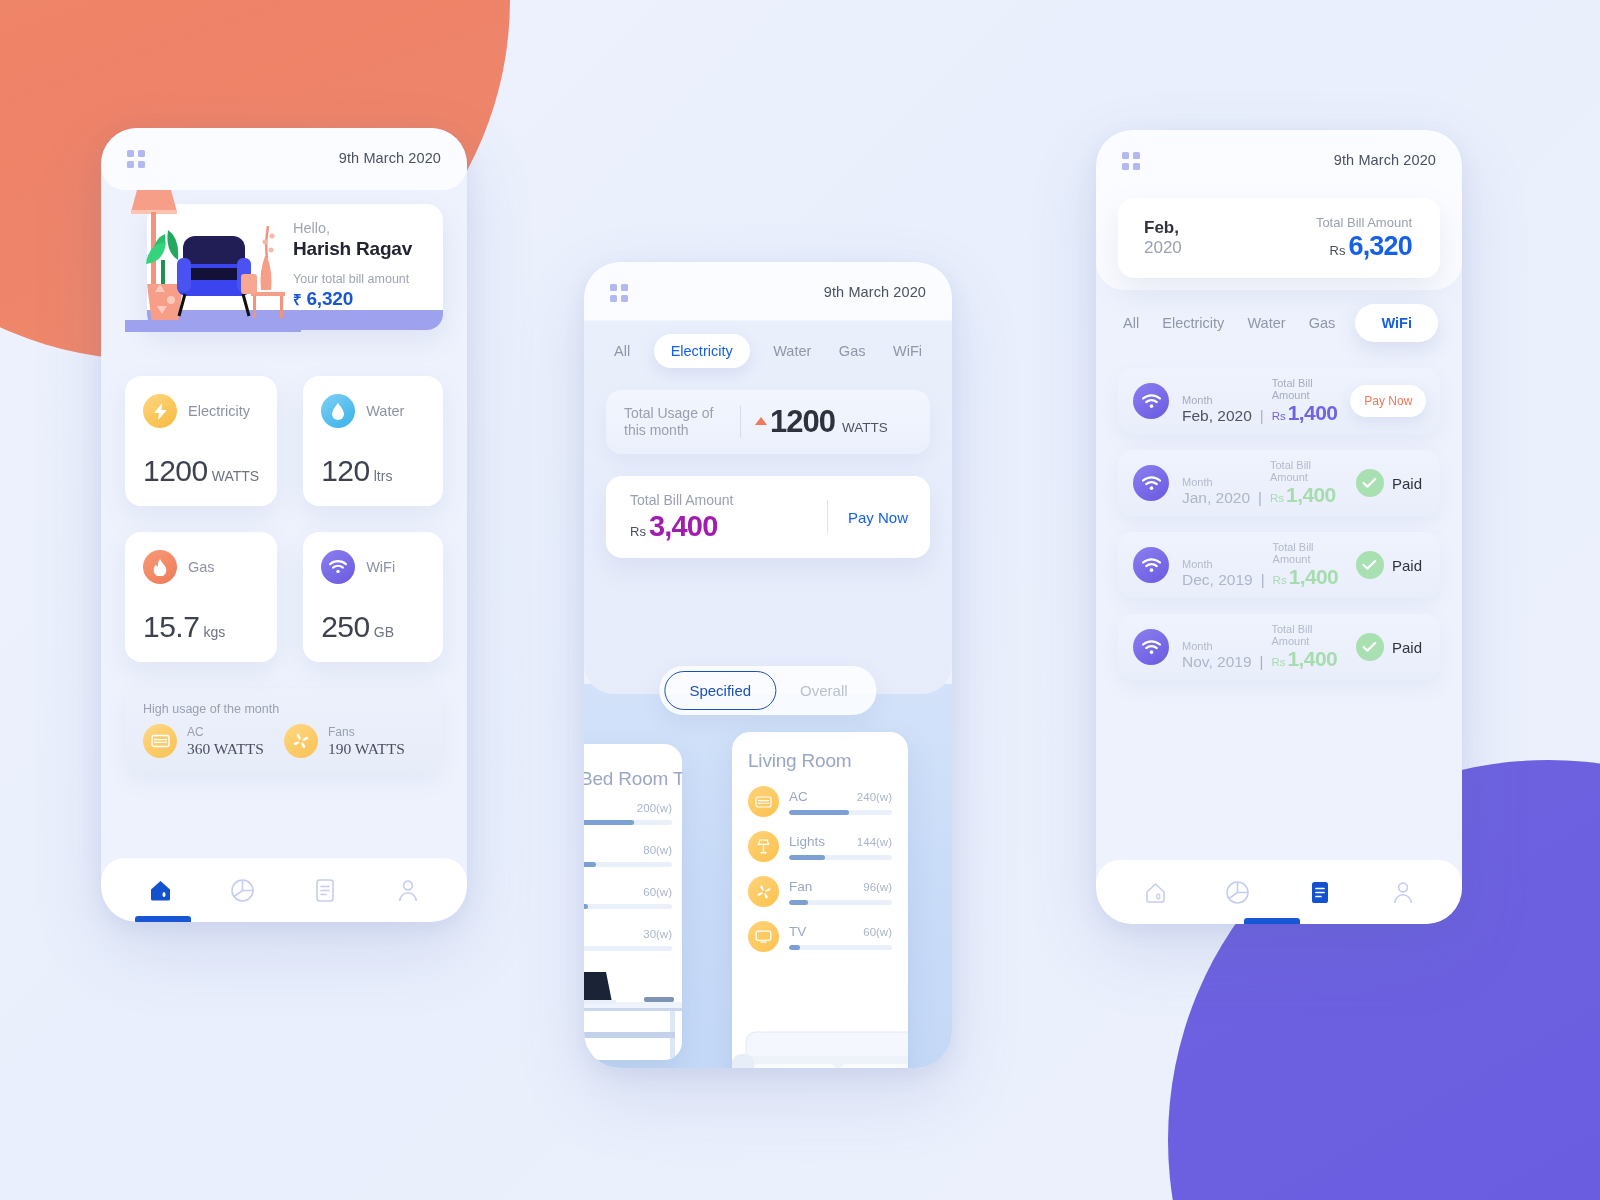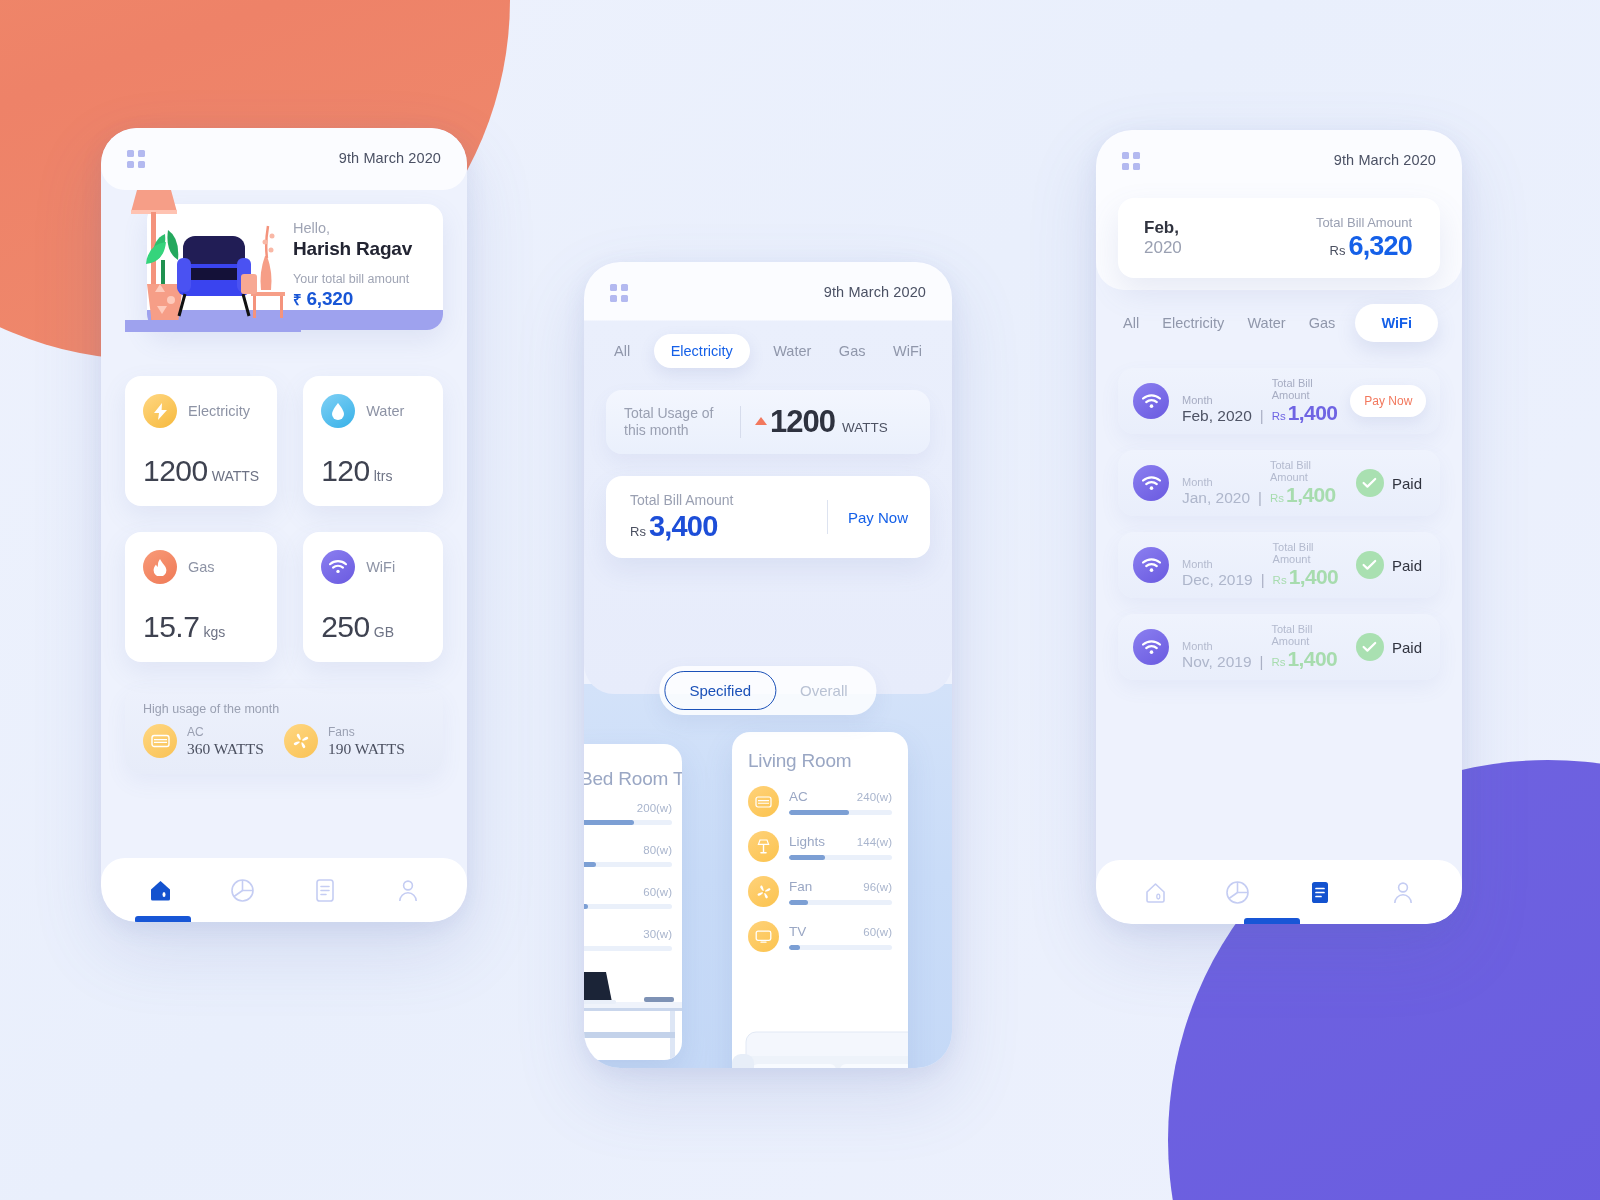--- a/index.html
+++ b/index.html
@@ -169,21 +169,21 @@
   .billcard {
     margin-top: 22px;
     background: #ffffff; border-radius: 16px; height: 82px;
     display: flex; align-items: center; justify-content: space-between;
     padding: 0 22px 0 24px;
     box-shadow: 0 12px 26px rgba(99,116,180,.11);
   }
   .bc-lbl { font-size: 14px; color: #9aa0b2; }
   .bc-amt { display: flex; align-items: baseline; margin-top: 2px; }
   .bc-rs { font-size: 13px; color: #4a4f60; margin-right: 3px; }
-  .bc-num { font-size: 29px; color: #1d4ed8; font-weight: 700; letter-spacing: -.8px; }
+  .bc-num { font-size: 29px; color: #a21caf; font-weight: 700; letter-spacing: -.8px; }
   .bc-div { width: 1px; height: 34px; background: #dde3f0; margin-left: auto; margin-right: 20px; }
   .bc-pay { font-size: 15px; color: #1560e8; }
 
   .seg {
     position: absolute; left: 50%; transform: translateX(-50%); top: 404px;
     background: rgba(255,255,255,.82); border-radius: 24px;
     display: flex; align-items: center; padding: 5px;
     box-shadow: 0 8px 20px rgba(99,116,180,.10);
     z-index: 6;
   }

